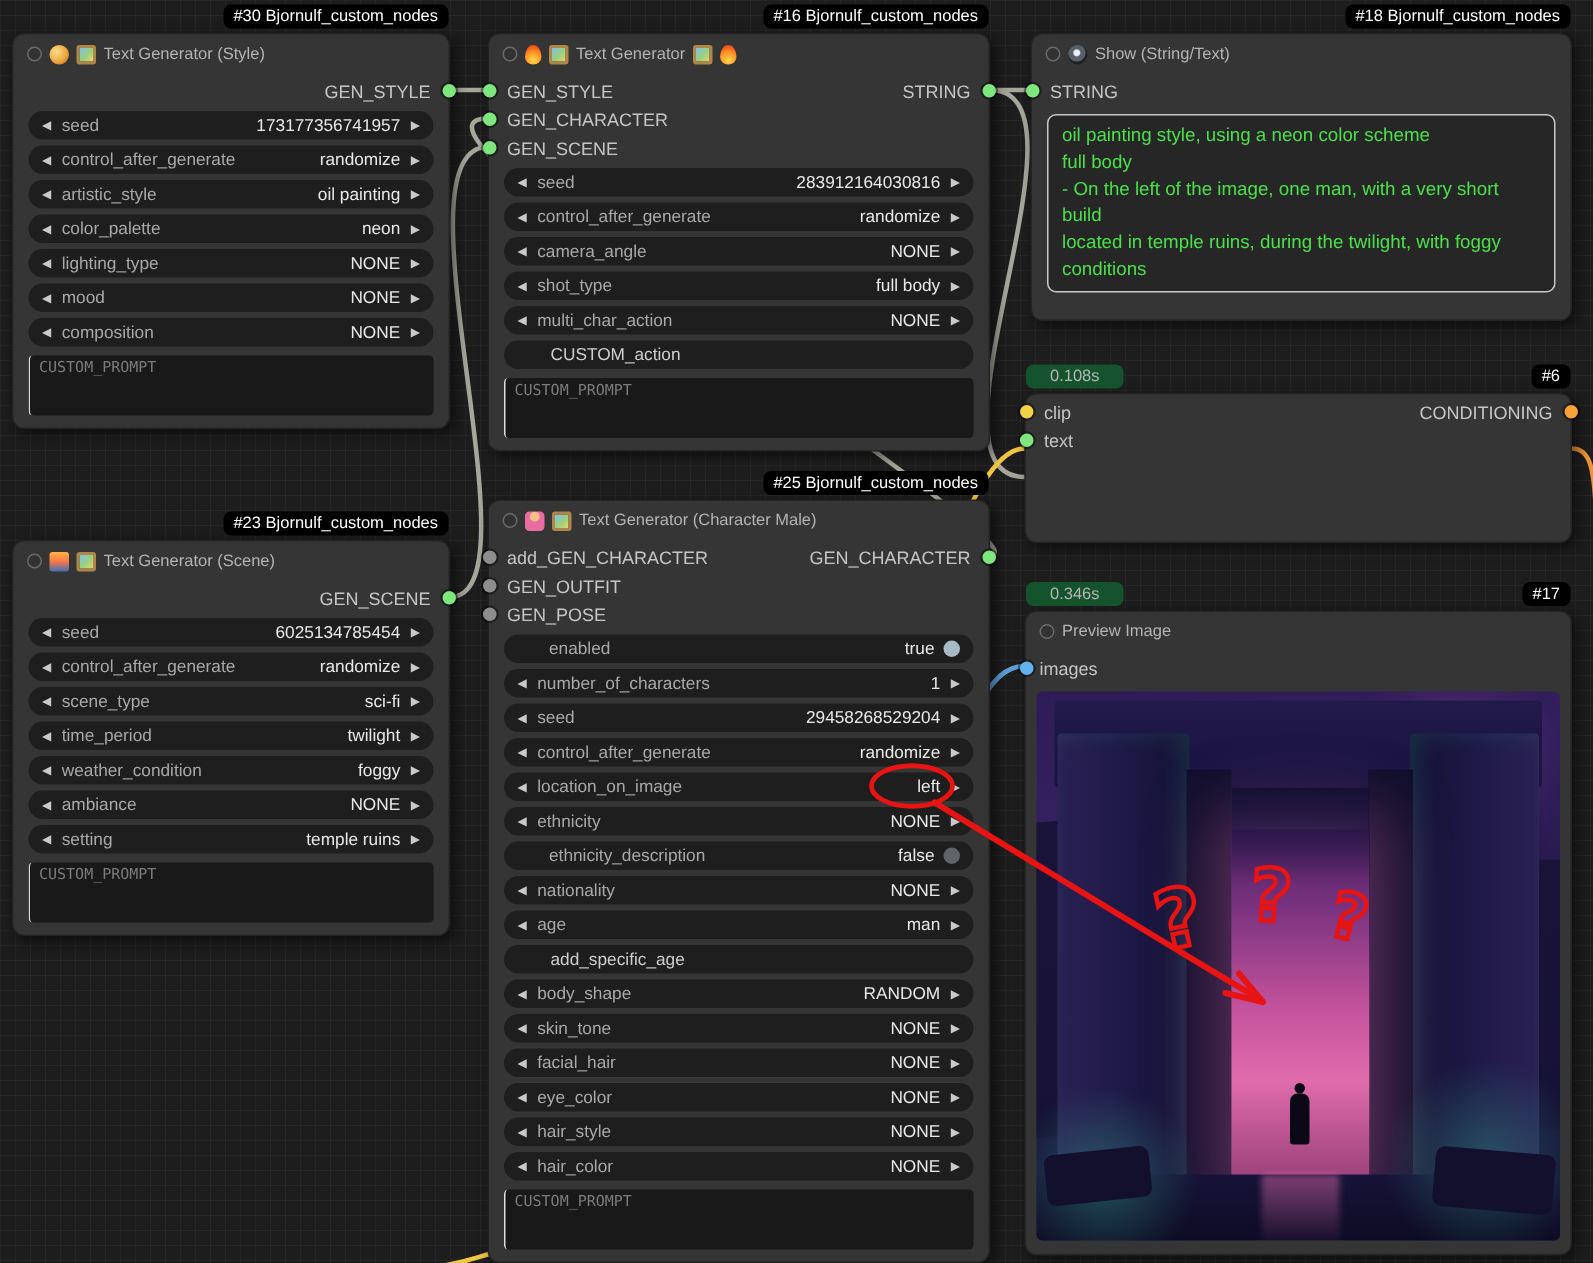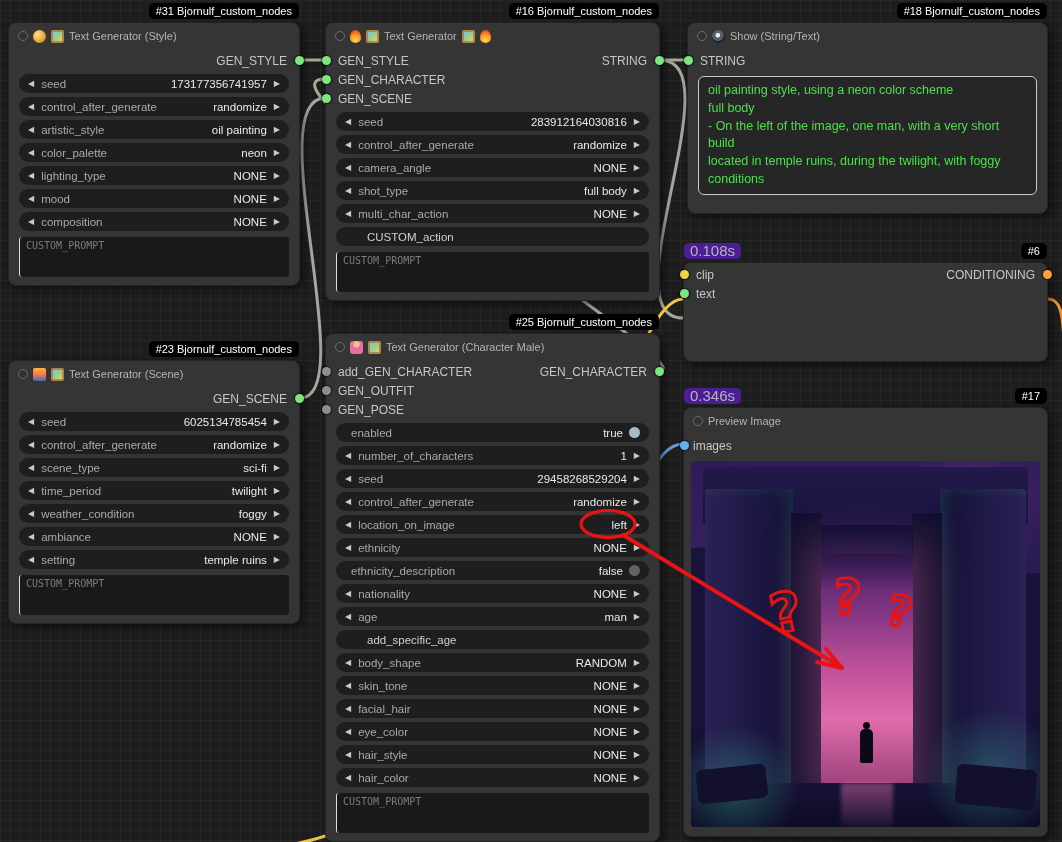--- a/index.html
+++ b/index.html
@@ -8,22 +8,22 @@
     background-image:linear-gradient(rgba(255,255,255,.035) 1px,transparent 1px),
                      linear-gradient(90deg,rgba(255,255,255,.035) 1px,transparent 1px);
     background-size:10px 10px;
     font-family:"Liberation Sans",sans-serif;}
   svg.layer{position:absolute;left:0;top:0;pointer-events:none;}
   #wires{z-index:1;} #annot{z-index:6;}
   .node{position:absolute;z-index:2;background:#353535;border:1px solid #242424;border-radius:8px;
     box-shadow:3px 3px 9px rgba(0,0,0,.55);box-sizing:border-box;}
   .badge{position:absolute;top:-20px;right:0;background:#000;color:#fff;font-size:11px;line-height:14px;
     padding:1px 7px;border-radius:5px;white-space:nowrap;}
-  .tbadge{position:absolute;top:-20px;left:0;background:#4c1d95;color:#b5b5b5;font-size:15px;line-height:14px;
-    padding:1px 6px;border-radius:5px;white-space:nowrap;}
+  .tbadge{position:absolute;top:-20px;left:0;background:#14532d;color:#b5b5b5;font-size:11px;line-height:14px;
+    padding:1px 16px;border-radius:5px;white-space:nowrap;}
   .nheader{height:26px;display:flex;align-items:center;gap:5px;padding:0 9px;color:#b4b4b4;font-size:11px;}
   .cdot{width:10px;height:10px;border-radius:50%;background:#323232;border:1.5px solid #6a6a6a;box-sizing:border-box;flex:none;}
   .ntitle{white-space:nowrap;overflow:hidden;}
   .icon{display:inline-block;width:13px;height:13px;flex:none;border-radius:2px;}
   .ic-frame{background:linear-gradient(135deg,#7ec3e8 0%,#9ad17f 55%,#e8d76f 100%);border:2px solid #b08648;box-sizing:border-box;}
   .ic-fire{width:11px;height:13px;border-radius:50% 50% 50% 50%/62% 62% 40% 40%;
     background:radial-gradient(circle at 50% 78%,#ffd84d 0%,#ff9726 45%,#f25c1f 75%,#c93a12 100%);}
   .ic-palette{border-radius:50%;background:radial-gradient(circle at 35% 35%,#ffe08a,#e8a23c 60%,#a86410);}
   .ic-sunset{background:linear-gradient(180deg,#ffb347 0%,#ff7847 48%,#3b6fb5 100%);}
   .ic-person{background:radial-gradient(circle at 50% 26%,#f4c08a 0 25%,#e86da0 31% 100%);border-radius:3px;}
@@ -38,21 +38,21 @@
   .c-green{background:#7de77d;} .c-yellow{background:#f3d243;} .c-orange{background:#f7a239;}
   .c-blue{background:#62b2ef;} .c-gray{background:#8e8e8e;}
   .widgets{display:block;}
   .widget{display:flex;align-items:center;height:19px;margin:4px 0;background:#1e1e1e;border-radius:10px;
     padding:0 9px;font-size:11.5px;position:relative;}
   .warr{color:#c9c9c9;font-size:8px;line-height:1;flex:none;}
   .wlabel{color:#a9a9a9;margin-left:7px;white-space:nowrap;text-align:right;}
   .wvalue{margin-left:auto;color:#e9e9e9;margin-right:7px;white-space:nowrap;}
   .tdot{display:none;width:11px;height:11px;border-radius:50%;flex:none;}
   .w-button .wlabel{color:#cfcfcf;margin-left:22px;}
-  .w-toggle .wlabel{margin-left:6px;}
+  .w-toggle .wlabel{margin-left:21px;}
   .w-toggle .wvalue{margin-right:6px;}
   .w-toggle .tdot{display:inline-block;}
   .tdot.on{background:#a9bac7;} .tdot.off{background:#5f6467;}
   .ta{margin-top:6px;height:40px;background:#191919;border-radius:3px;border-left:1px solid #dedede;
     font-family:"DejaVu Sans Mono",monospace;font-size:10px;color:#7c7c7c;padding:3px 6px;box-sizing:border-box;overflow:hidden;}
   .show-box{margin:6px 0 10px;border:1px solid #c9c9c9;border-radius:6px;background:#262626;color:#4be04b;
     font-size:12.5px;line-height:1.42;padding:5px 9px;white-space:pre-wrap;min-height:106px;}
   
   .art{position:relative;margin:6px auto 0;width:349px;height:366px;border-radius:4px;overflow:hidden;
     background:linear-gradient(170deg,#2e1b57 0%,#34205e 20%,#261a4e 45%,#1a1540 65%,#131233 100%);}
@@ -98,21 +98,21 @@
     <path d="M300,398 C362,398 259,98 325,98" stroke="#a6a69b" stroke-width="3" fill="none"></path>
     <path d="M660,370 C706,370 240,79 325,79" stroke="#a6a69b" stroke-width="3" fill="none"></path>
     <path d="M660,60 C674,60 673,60 687,60" stroke="#a6a69b" stroke-width="3" fill="none"></path>
     <path d="M660,60 C736,60 607,318 683,318" stroke="#a6a69b" stroke-width="3" fill="none"></path>
     <path d="M250,848 C560,848 606,299 683,299" stroke="#f0c742" stroke-width="3" fill="none"></path>
     <path d="M1048,299 C1060,299 1063,312 1064,344" stroke="#ef9538" stroke-width="3" fill="none"></path>
     <path d="M430,848 C630,848 604,444 683,444" stroke="#5f9fd8" stroke-width="3" fill="none"></path>
   </svg>
 
   <div class="node" style="left:8px;top:22px;width:292px;">
-    <div class="badge">#31 Bjornulf_custom_nodes</div>
+    <div class="badge">#30 Bjornulf_custom_nodes</div>
     <div class="nheader">
       <span class="cdot"></span>
       <span class="icon ic-palette"></span>
       <span class="icon ic-frame"></span>
       <span class="ntitle">Text Generator (Style)</span>
     </div>
     <div class="nbody">
       <div class="prow">
         <span class="plabel out">GEN_STYLE</span>
         <span class="pdot out c-green"></span>

